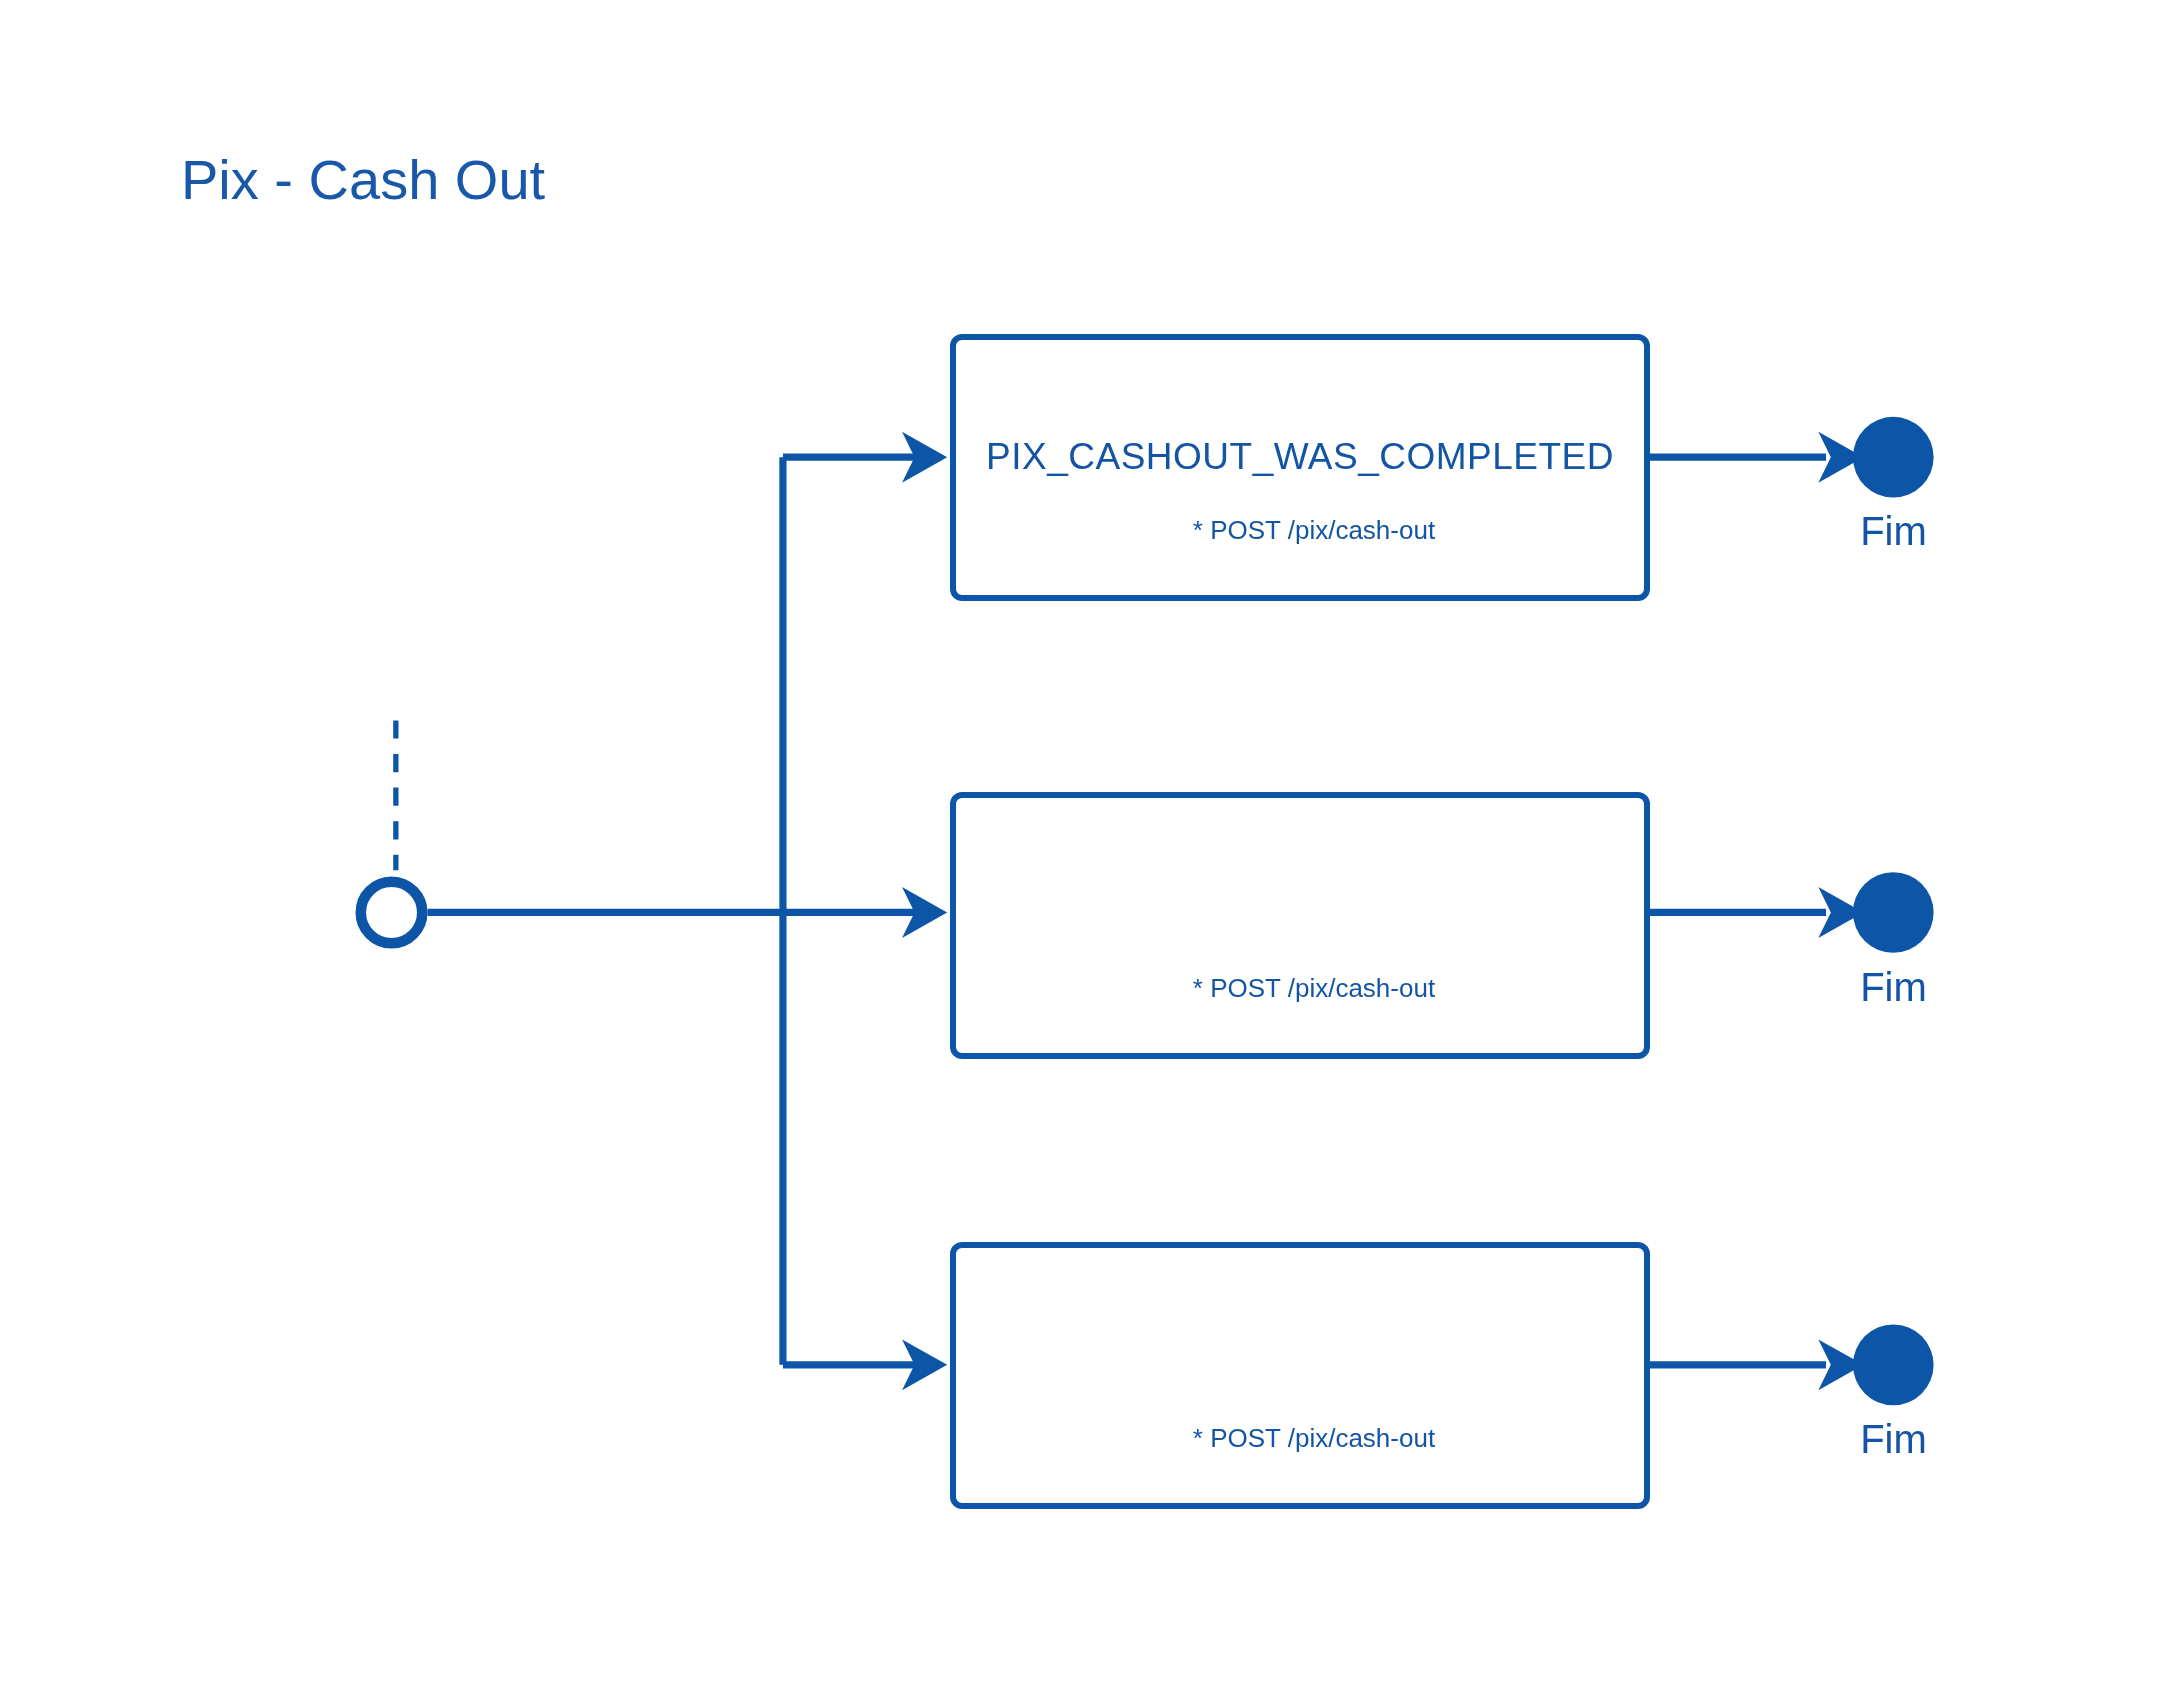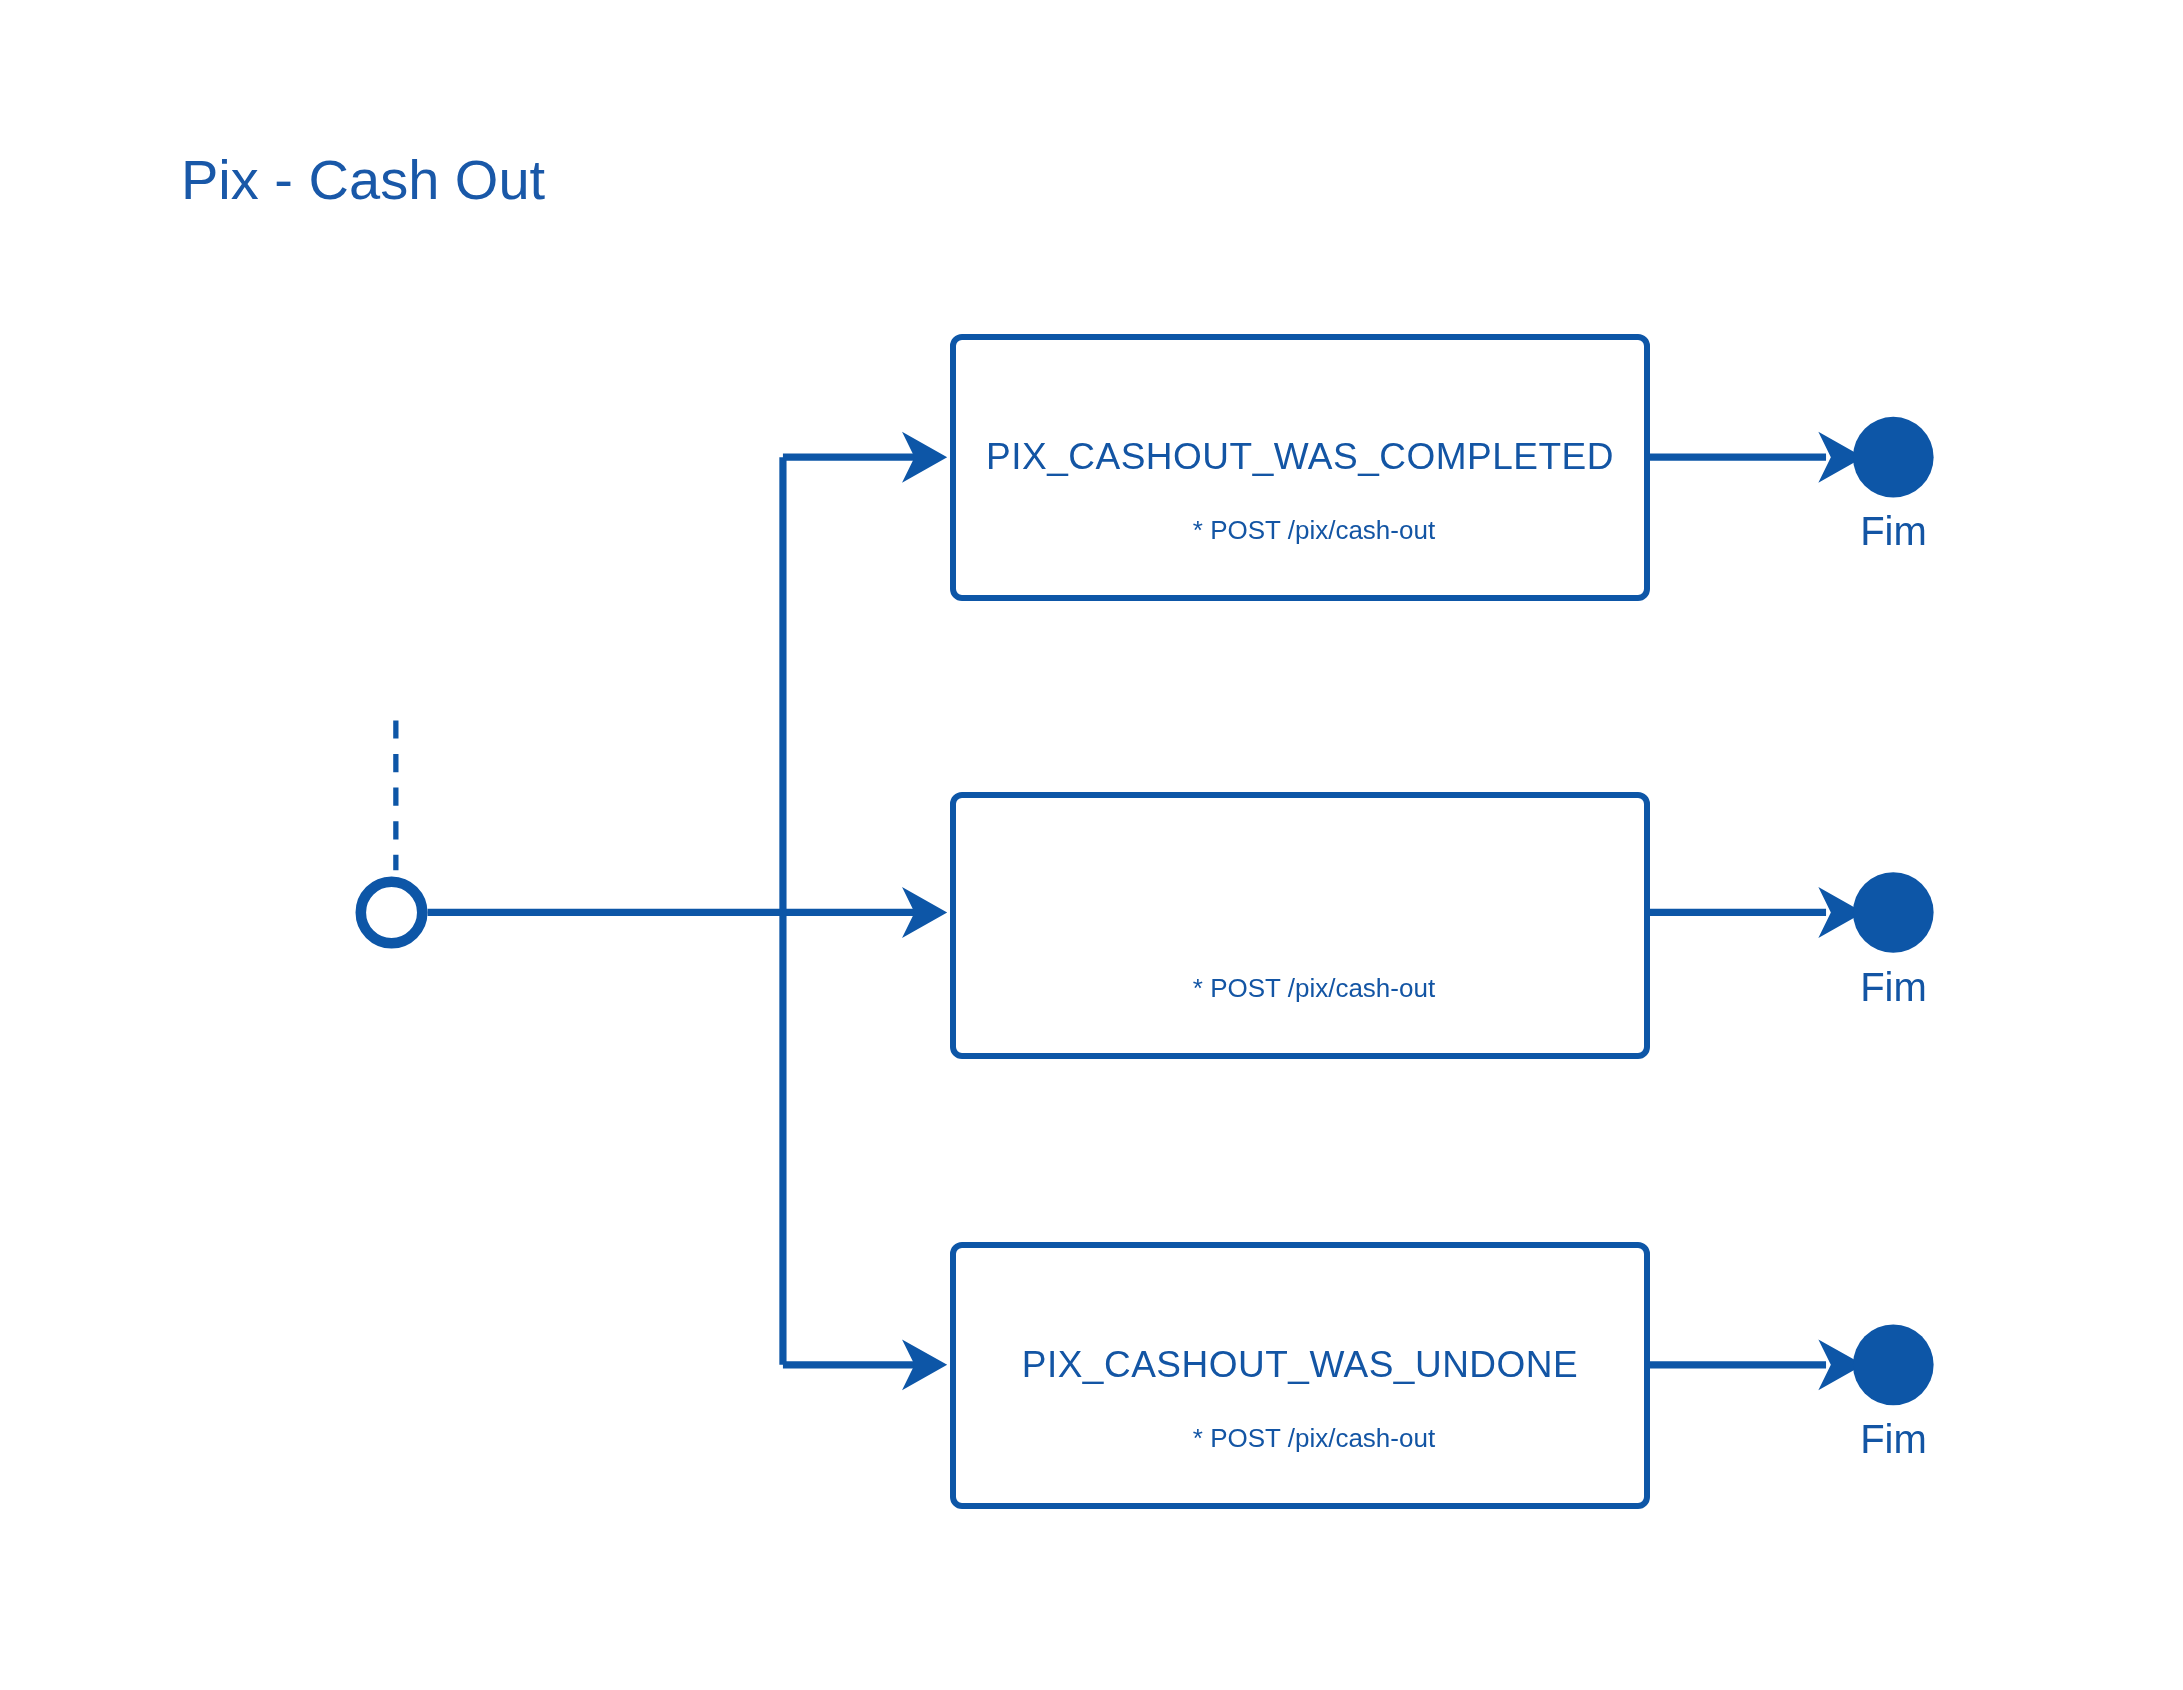--- a/index.html
+++ b/index.html
@@ -99,21 +99,20 @@
   <div class="state-box row1">
     <div class="state-label">PIX_CASHOUT_WAS_COMPLETED</div>
     <div class="state-api">* POST /pix/cash-out</div>
   </div>
 
   <div class="state-box row2">
     <div class="state-api">* POST /pix/cash-out</div>
   </div>
 
   <div class="state-box row3">
-    <div class="state-label">PIX_CASHOUT_WAS_UNDONE</div>
     <div class="state-api">* POST /pix/cash-out</div>
   </div>
 
   <div class="fim-label row1">Fim</div>
   <div class="fim-label row2">Fim</div>
   <div class="fim-label row3">Fim</div>
 
 
 </div>
 

